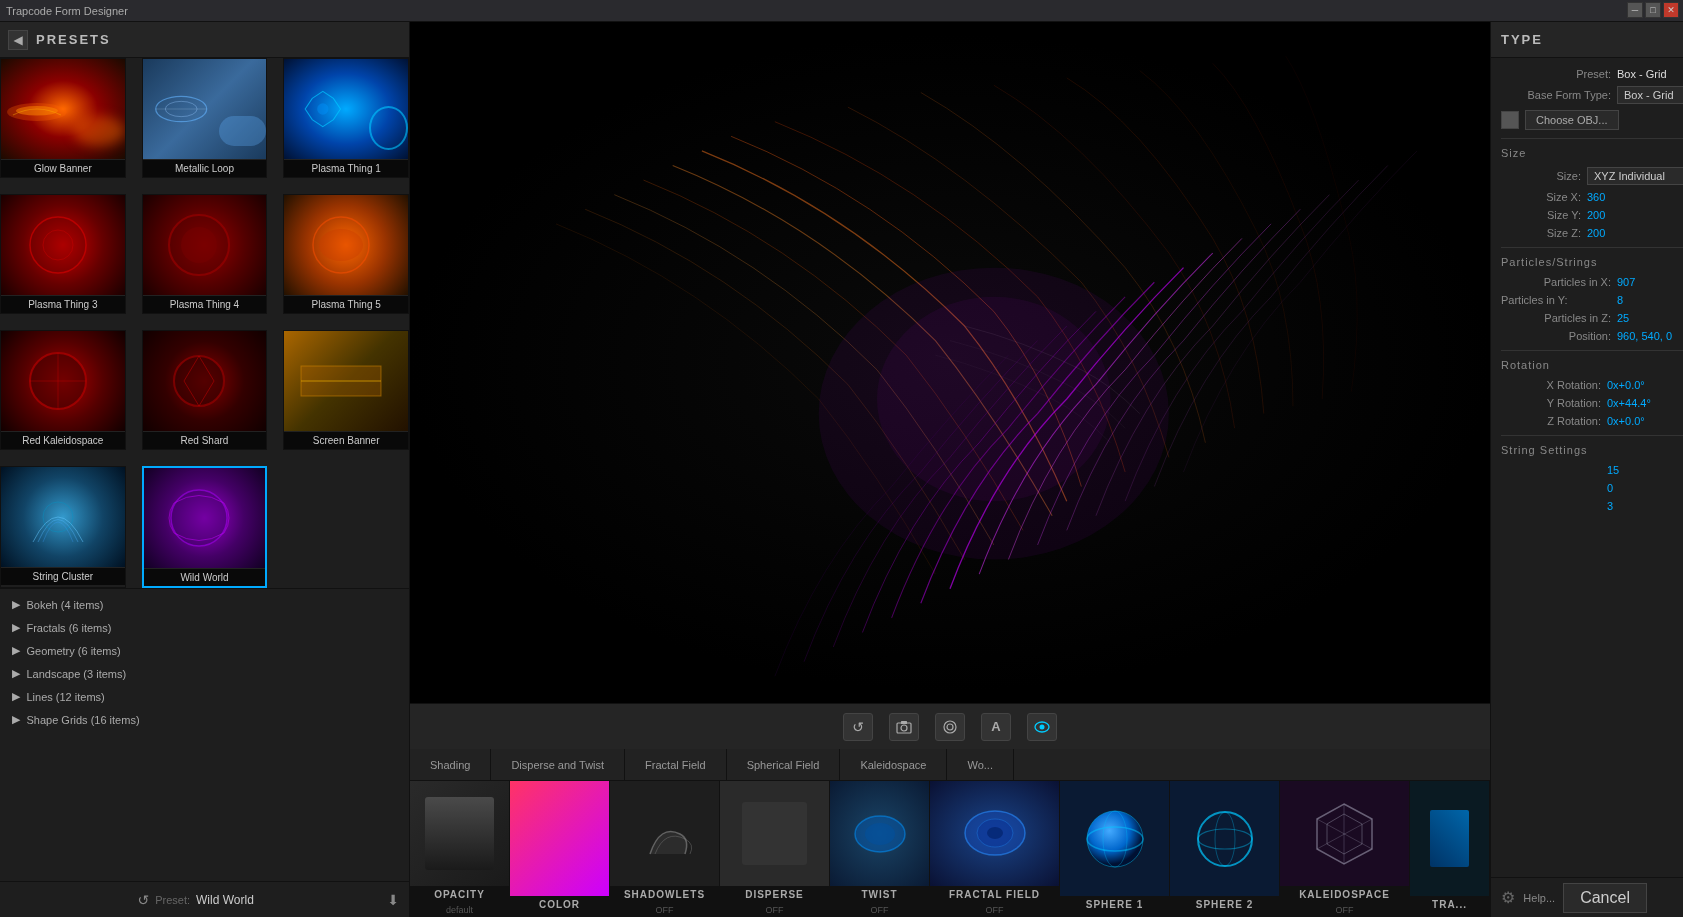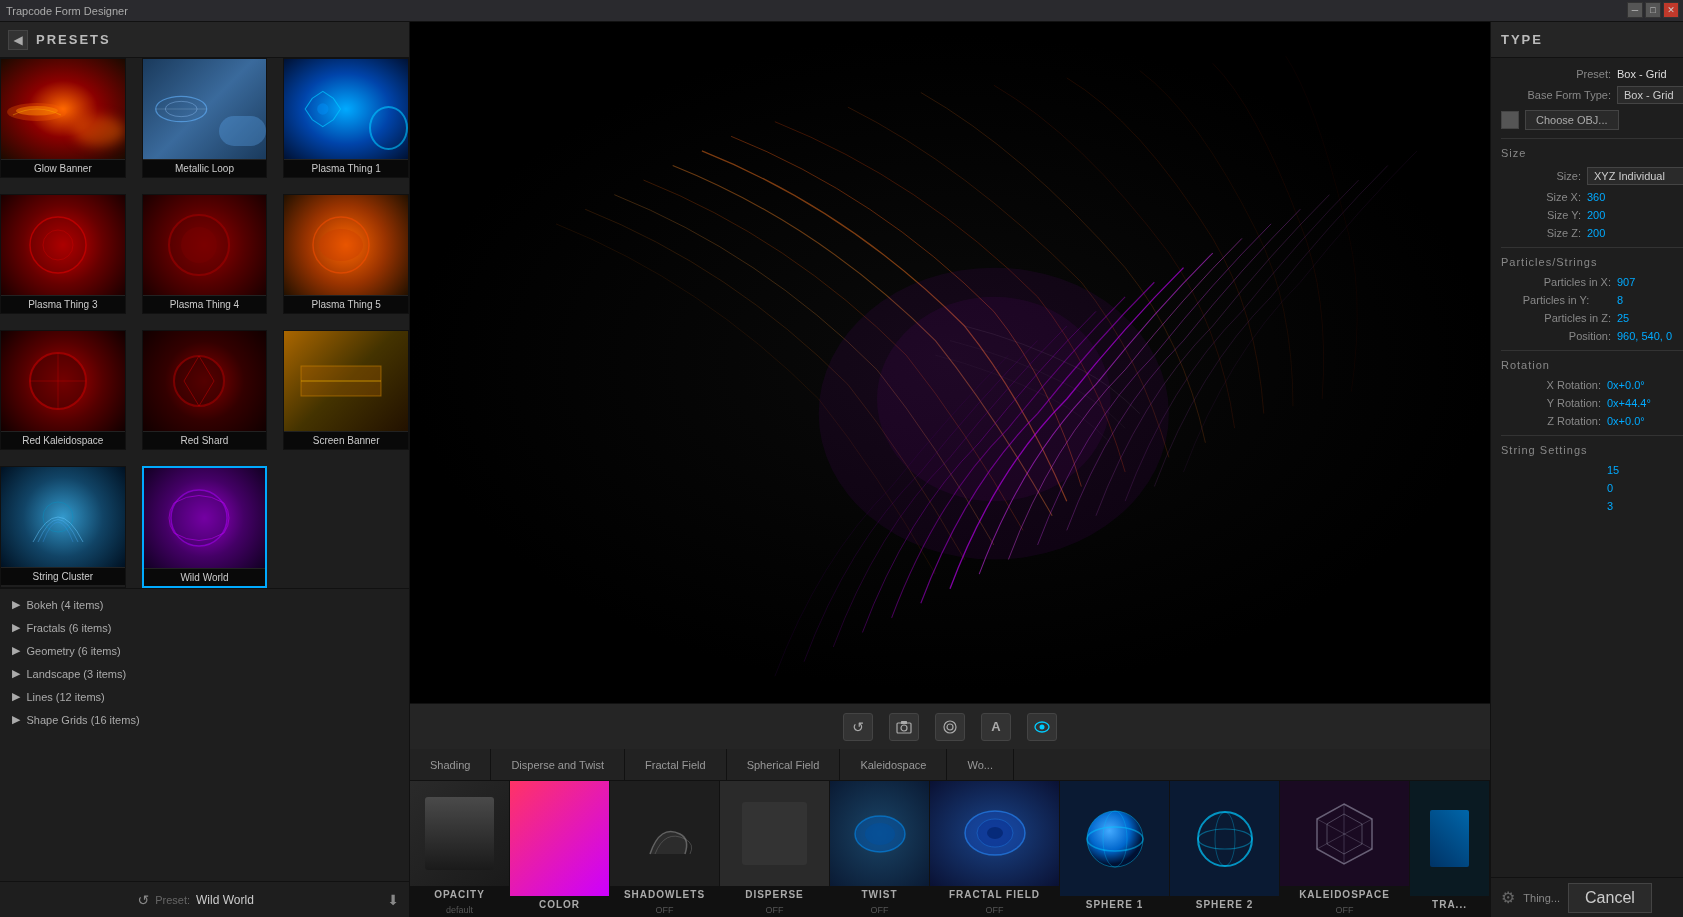--- a/index.html
+++ b/index.html
@@ -871,21 +871,21 @@
       <div class="divider"></div>
 
       <div class="section-title">Particles/Strings</div>
 
       <div class="property-row">
         <span class="prop-label" style="flex:0 0 110px; text-align:right;">Particles in X:</span>
         <span class="prop-value">907</span>
       </div>
 
       <div class="property-row">
-        <span class="prop-label" style="flex:0 0 110px; text-align:center;">Particles in Y:</span>
+        <span class="prop-label" style="flex:0 0 110px; text-align:left;">Particles in Y:</span>
         <span class="prop-value">8</span>
       </div>
 
       <div class="property-row">
         <span class="prop-label" style="flex:0 0 110px; text-align:right;">Particles in Z:</span>
         <span class="prop-value">25</span>
       </div>
 
       <div class="property-row">
         <span class="prop-label" style="flex:0 0 110px; text-align:right;">Position:</span>
@@ -925,20 +925,20 @@
       </div>
       <div class="property-row">
         <span class="prop-label" style="flex:0 0 100px;"></span>
         <span class="prop-value">3</span>
       </div>
 
     </div>
 
     <div class="action-bar">
       <span class="settings-icon">⚙</span>
-      <span class="help-btn">Thing...</span>
+      <span class="help-btn">Help...</span>
       <button class="action-btn cancel">Cancel</button>
 
     </div>
 
   </div>
 
 </div>
 
 </body></html>

